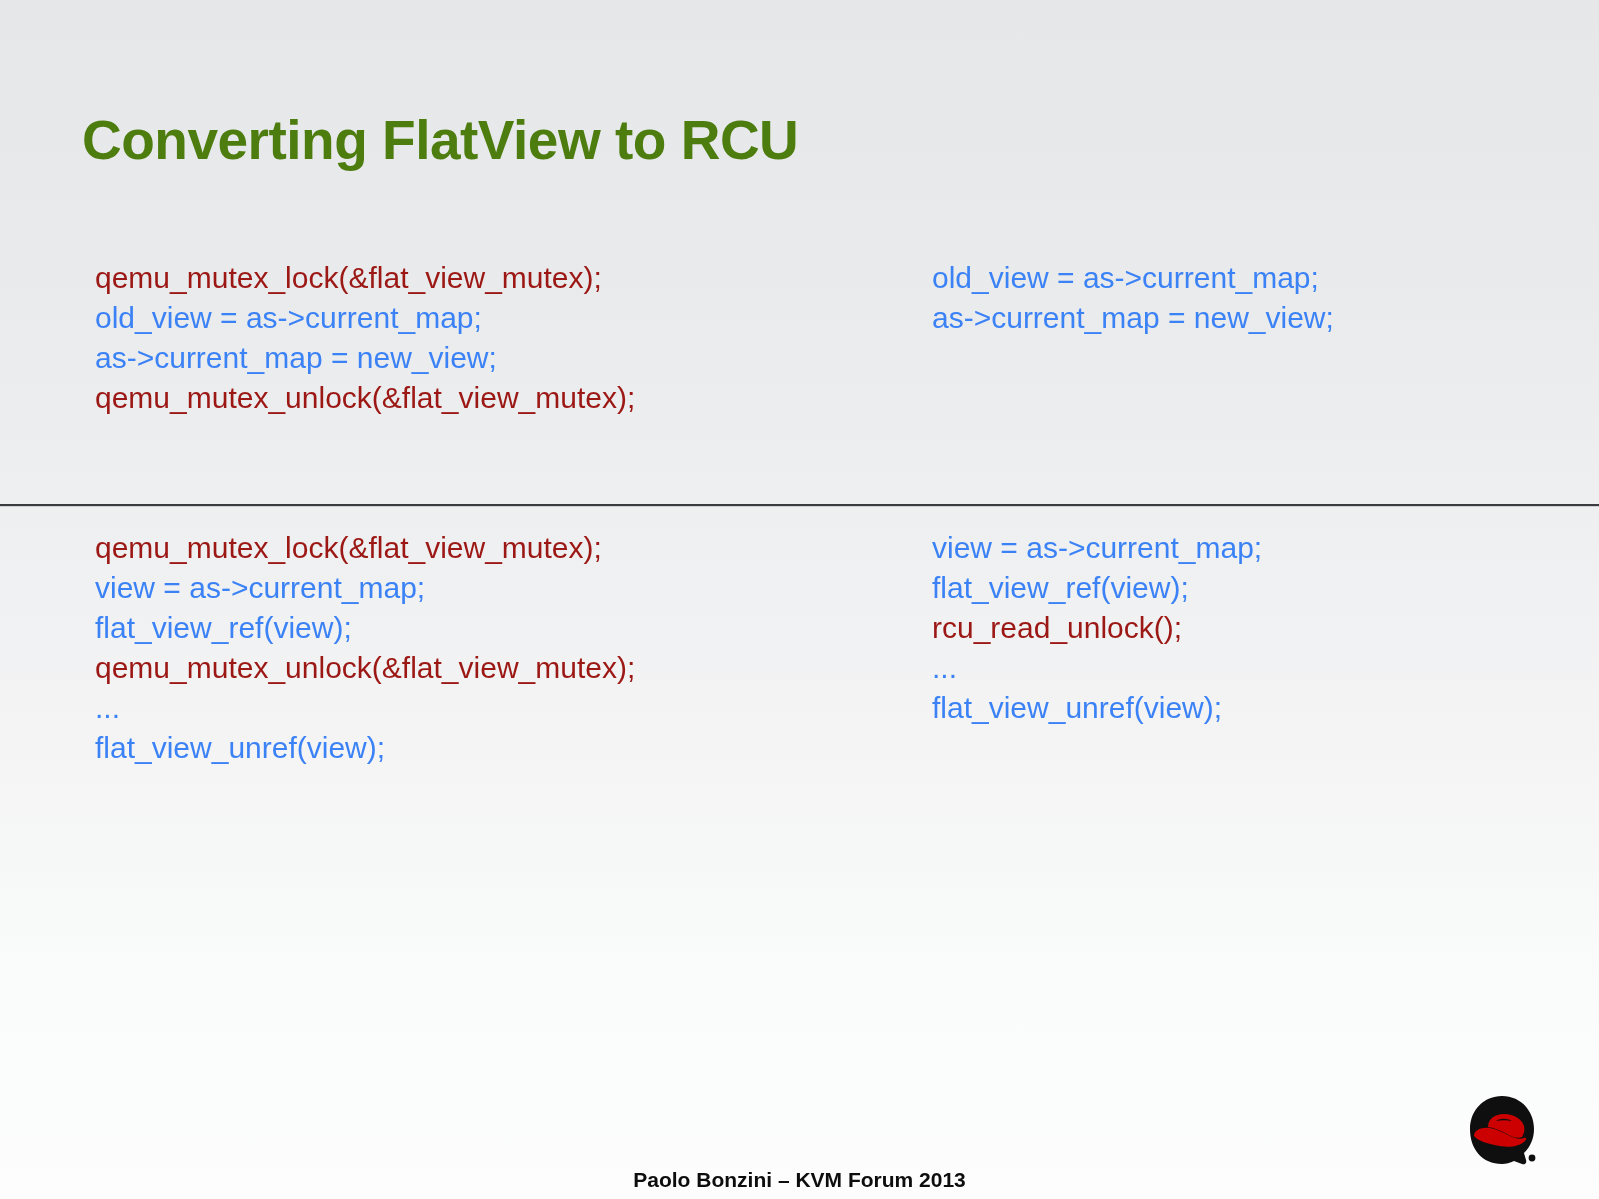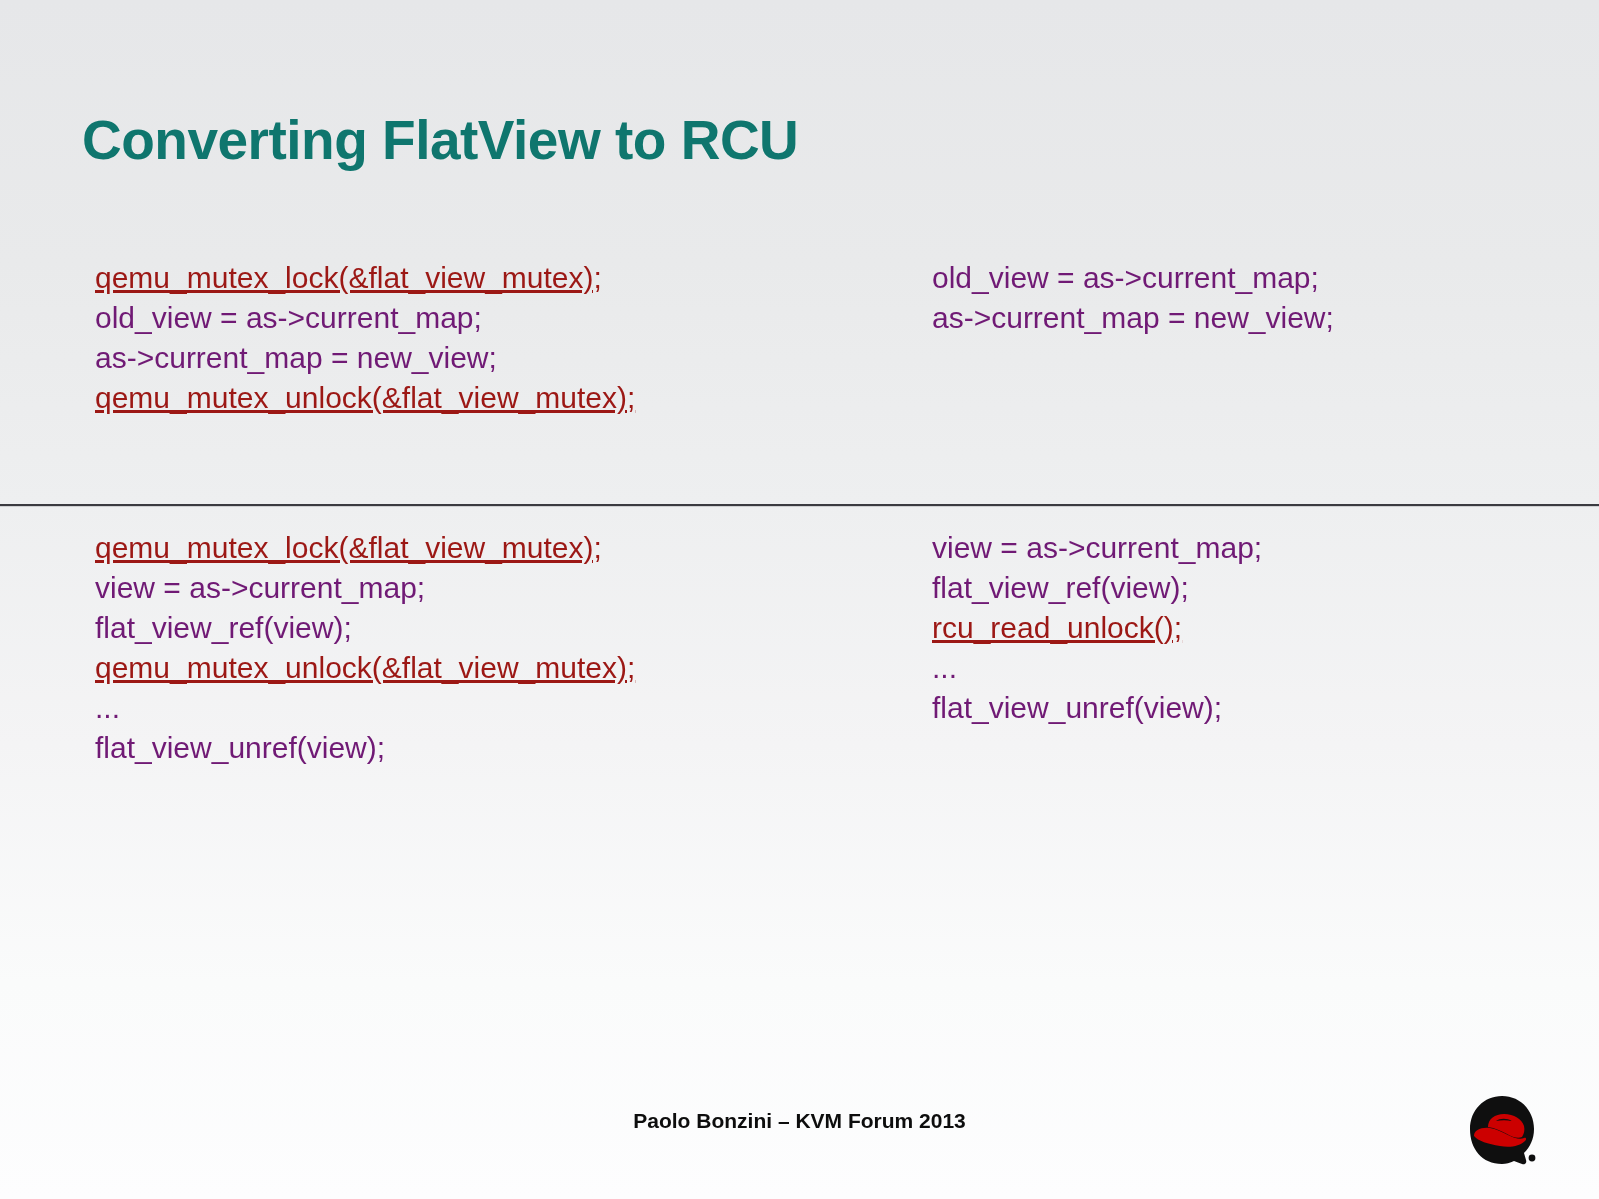--- a/index.html
+++ b/index.html
@@ -20,36 +20,36 @@
     inset: 0;
   }
 
   
   .slide-title {
     position: absolute;
     left: 82px;
     top: 108px;
     font-size: 55px;
     font-weight: bold;
-    color: #0f766e;
+    color: #4d7c0f;
     letter-spacing: -0.5px;
     white-space: nowrap;
     text-align: center;
   }
 
   .code-block {
     position: absolute;
     font-size: 30px;
     line-height: 40px;
     color: #000000;
     white-space: pre;
   }
   .code-line { display: block; white-space: pre; }
-  .code-line.red { color: #9c1815; text-decoration: underline; }
-  .code-line.black { color: #701a75; }
+  .code-line.red { color: #9c1815; }
+  .code-line.black { color: #3b82f6; }
 
   
   #code-top-left  { left: 95px;  top: 258px; }
   #code-top-right { left: 932px; top: 258px; }
   
   #code-bot-left  { left: 95px;  top: 528px; }
   #code-bot-right { left: 932px; top: 528px; }
 
   
   .divider {
@@ -86,21 +86,21 @@
     color: #101010;
     font-weight: normal;
   }
   .bullet-text .l2 { display: block; }
 
   
   .footer-text {
     position: absolute;
     left: 0;
     right: 0;
-    top: 1109px;
+    top: 1168px;
     text-align: center;
     font-size: 21px;
     font-weight: bold;
     color: #0d0d0d;
   }
 
   
   .rh-logo {
     position: absolute;
     left: 1452px;

